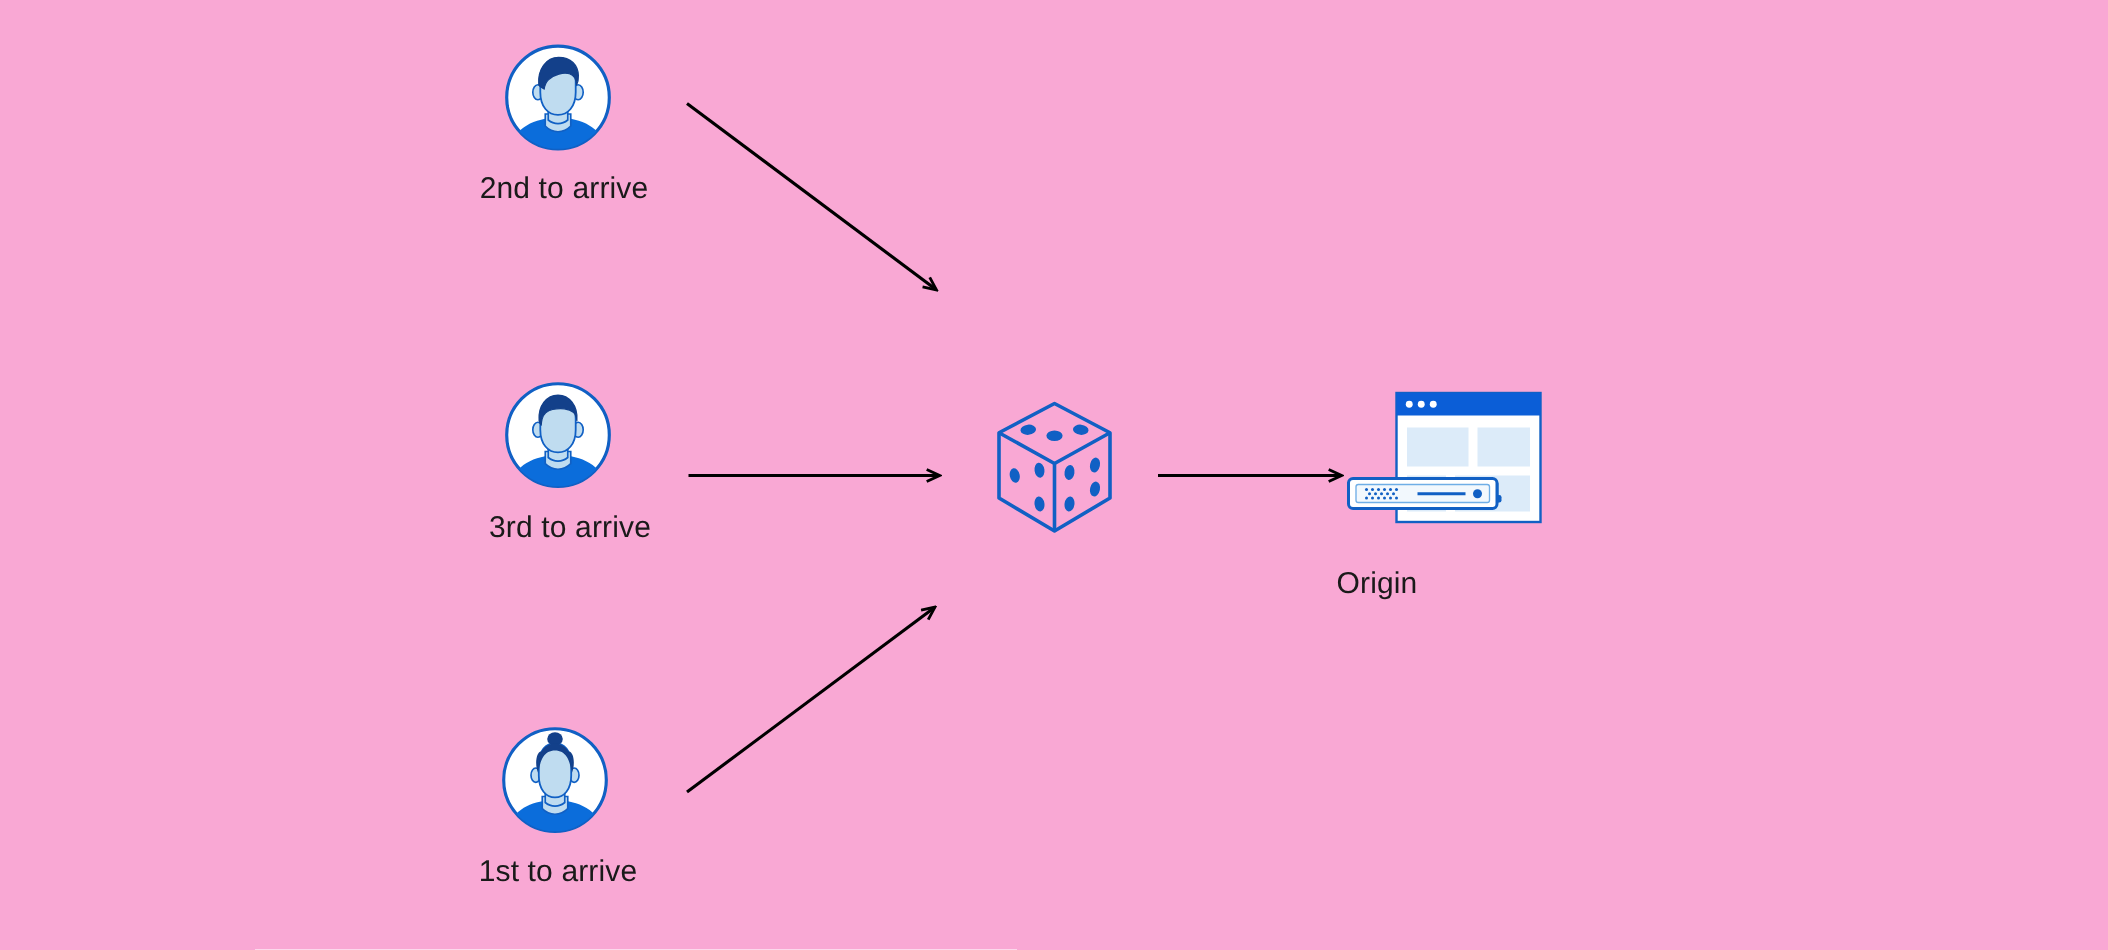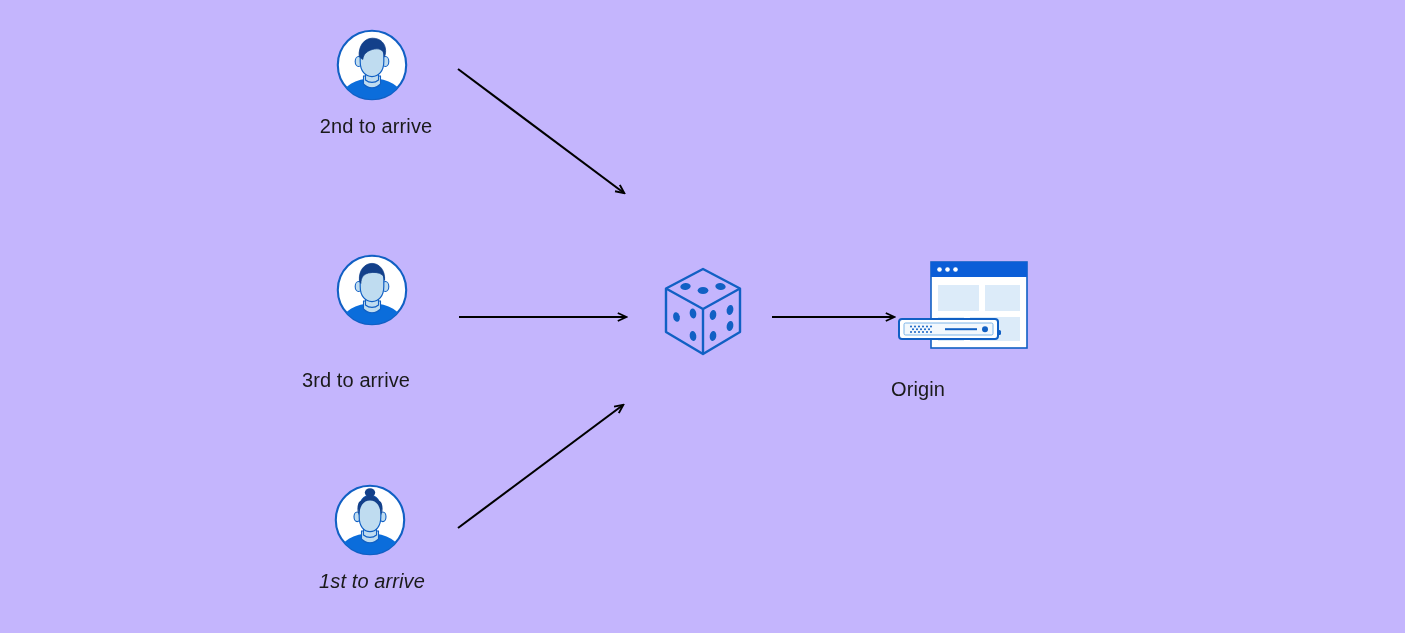--- a/index.html
+++ b/index.html
@@ -7,21 +7,21 @@
     padding: 0;
     background: #ffffff;
   }
   body {
     font-family: "Liberation Sans", sans-serif;
   }
   #canvas {
     position: relative;
     width: 1405px;
     height: 633px;
-    background: #c4b5fd;
+    background: #f9a8d4;
     overflow: hidden;
   }
   .avatar-wrap {
     position: absolute;
     width: 74px;
     height: 74px;
   }
   .node-label {
     position: absolute;
     font-family: "Liberation Sans", sans-serif;
@@ -126,21 +126,21 @@
         <path d="M25.2 26 C25.2 16.8 30.4 11.5 37 11.5 C43.6 11.5 48.8 16.8 48.8 26
                  L48.8 33.5 C48.8 43.2 43.6 48.6 37 48.6 C30.4 48.6 25.2 43.2 25.2 33.5 Z" fill="#bfdcf0" stroke="#1160c4" stroke-width="1.2"></path>
 
         <path d="M24.4 27.4 C23.6 17.4 29.6 10.4 37 10.4 C44.4 10.4 50.4 17.4 49.6 27.4
                  C49.3 25 48.6 23 47.2 21.8 C44.4 19.4 38.6 18.8 33.4 20
                  C29.6 20.9 27.2 23.2 26.4 26.4 C26.1 27.6 25.9 29.2 25.8 30.4
                  C25.2 29.6 24.6 28.6 24.4 27.4 Z" fill="#13408a" stroke="#13408a" stroke-width="0.8" stroke-linejoin="round"></path>
       </g>
     </svg>
   </div>
-  <div class="node-label" style="left:296px; top:341px; width:120px;margin-top:28px;">3rd to arrive</div>
+  <div class="node-label" style="left:320px; top:341px; width:120px;">3rd to arrive</div>
 
   <div class="avatar-wrap" style="left:333px; top:483px;">
     <svg width="74" height="74" viewBox="0 0 74 74">
       <defs>
         <clipPath id="clipC">
             <circle cx="37" cy="37" r="34.2"></circle>
           </clipPath>
       </defs>
       <circle cx="37" cy="37" r="34.2" fill="#ffffff" stroke="#1160c4" stroke-width="2.1"></circle>
       <g clip-path="url(#clipC)">
@@ -158,21 +158,21 @@
         <path d="M26 31.2 C24.6 20 29.4 12.6 37 12.6 C44.6 12.6 49.4 20 48 31.2
                  C47.4 28 46.6 24.2 45 21.8 C43 18.8 40.4 17.4 37 17.4
                  C33.6 17.4 31 18.8 29 21.8 C27.4 24.2 26.6 28 26 31.2 Z" fill="#13408a"></path>
         <path d="M28.6 18.2 C26 22 25.4 27.2 25.9 32.6 C24.3 29.4 23.9 24 25.3 20.4
                  C26 18.6 27.2 17.4 28.6 18.2 Z" fill="#13408a"></path>
         <path d="M45.4 18.2 C48 22 48.6 27.2 48.1 32.6 C49.7 29.4 50.1 24 48.7 20.4
                  C48 18.6 46.8 17.4 45.4 18.2 Z" fill="#13408a"></path>
       </g>
     </svg>
   </div>
-  <div class="node-label" style="left:312px; top:570px; width:120px;font-style:italic;">1st to arrive</div>
+  <div class="node-label" style="left:312px; top:570px; width:120px;">1st to arrive</div>
 
   <div class="icon-dice" style="left:661px; top:266px;">
     <svg width="84" height="92" viewBox="0 0 84 92">
       <g fill="none" stroke="#1160c4" stroke-width="2.4" stroke-linejoin="round">
         <path d="M42 3 L79 22.5 L79 66 L42 88 L5 66 L5 22.5 Z"></path>
         <path d="M5 22.5 L42 43 L79 22.5"></path>
         <path d="M42 43 L42 88"></path>
       </g>
 
       <g fill="#1160c4">

